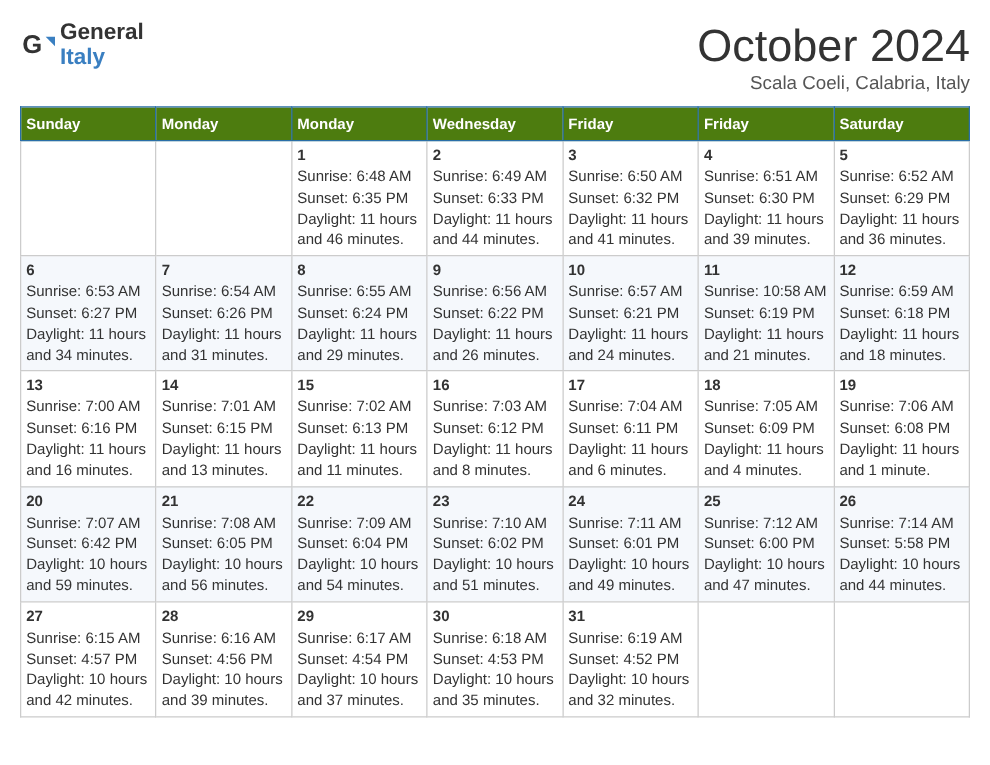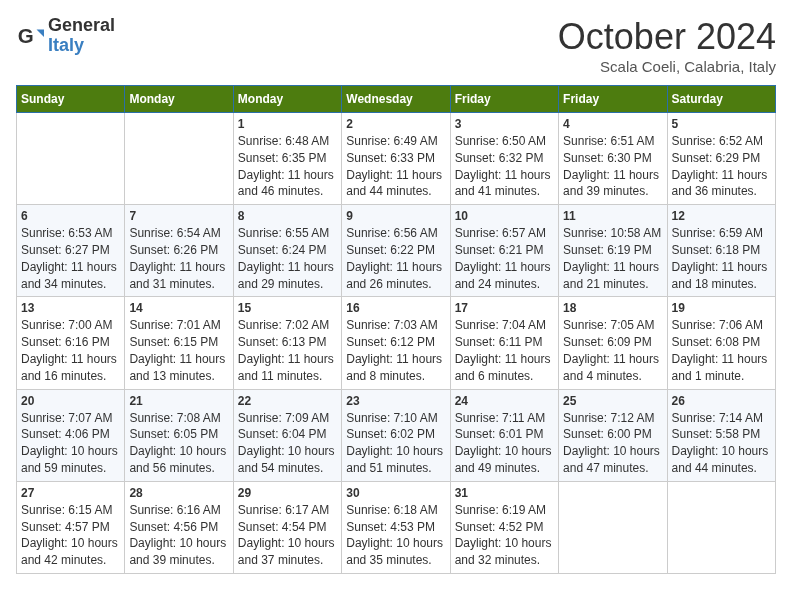--- a/index.html
+++ b/index.html
@@ -237,21 +237,21 @@
           <span class="day-num">19</span>
           <div class="day-info">Sunrise: 7:06 AM
 Sunset: 6:08 PM
 Daylight: 11 hours and 1 minute.</div>
         </td>
       </tr>
       <tr>
         <td>
           <span class="day-num">20</span>
           <div class="day-info">Sunrise: 7:07 AM
-Sunset: 4:06 PM
+Sunset: 6:42 PM
 Daylight: 10 hours and 59 minutes.</div>
         </td>
         <td>
           <span class="day-num">21</span>
           <div class="day-info">Sunrise: 7:08 AM
 Sunset: 6:05 PM
 Daylight: 10 hours and 56 minutes.</div>
         </td>
         <td>
           <span class="day-num">22</span>

